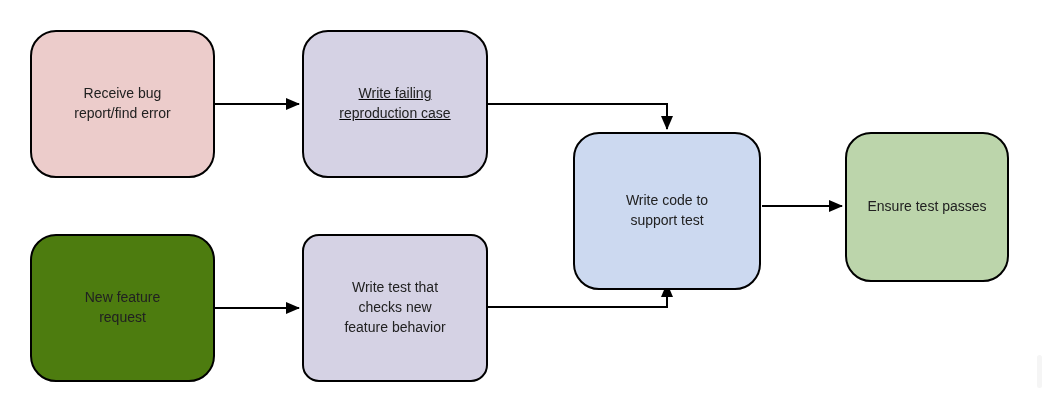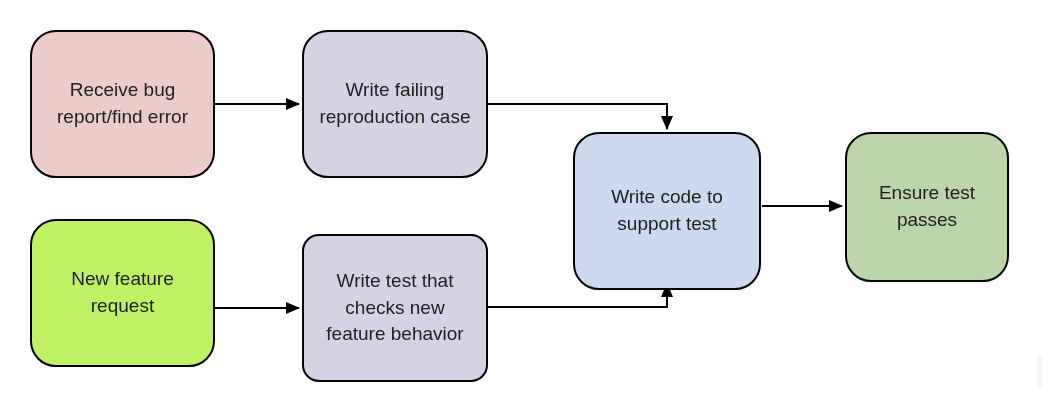--- a/index.html
+++ b/index.html
@@ -35,21 +35,21 @@
     border: 2px solid var(--node-border, #000000);
     border-radius: 26px;
     display: flex;
     align-items: center;
     justify-content: center;
     text-align: center;
     padding: 8px 14px;
   }
   .node-label {
     color: var(--node-text, #212121);
-    font-size: 19px;
+    font-size: 14px;
     line-height: 1.42;
     white-space: pre-line;
   }
   .scroll-artifact {
     position: absolute;
     border-radius: 3px;
     background: var(--artifact, #f5f5f5);
   }
 </style>
 </head>
@@ -68,26 +68,26 @@
     <path class="edge" d="M215,308 H299" marker-end="url(#arrowhead)"></path>
     <path class="edge" d="M488,307 H667 V284" marker-end="url(#arrowhead)"></path>
     <path class="edge" d="M762,206 H842" marker-end="url(#arrowhead)"></path>
   </svg>
 
   <div class="node" style="left: 30px; top: 30px; width: 185px; height: 148px; background: rgb(236, 204, 203);">
     <span class="node-label">Receive bug
 report/find error</span>
   </div>
 
-  <div class="node" style="left: 302px; top: 30px; width: 186px; height: 148px; background: rgb(213, 210, 228);">
+  <div class="node" style="left: 302px; top: 30px; width: 186px; height: 148px; background: rgb(213, 210, 228); text-decoration: underline;">
     <span class="node-label">Write failing
 reproduction case</span>
   </div>
 
-  <div class="node" style="left: 30px; top: 219px; width: 185px; height: 148px; background: #bef264;">
+  <div class="node" style="left: 30px; top: 234px; width: 185px; height: 148px; background: #4d7c0f;">
     <span class="node-label">New feature
 request</span>
   </div>
 
   <div class="node" style="left: 302px; top: 234px; width: 186px; height: 148px; background: rgb(213, 210, 228); border-radius: 17px;">
     <span class="node-label">Write test that
 checks new
 feature behavior</span>
   </div>
 

